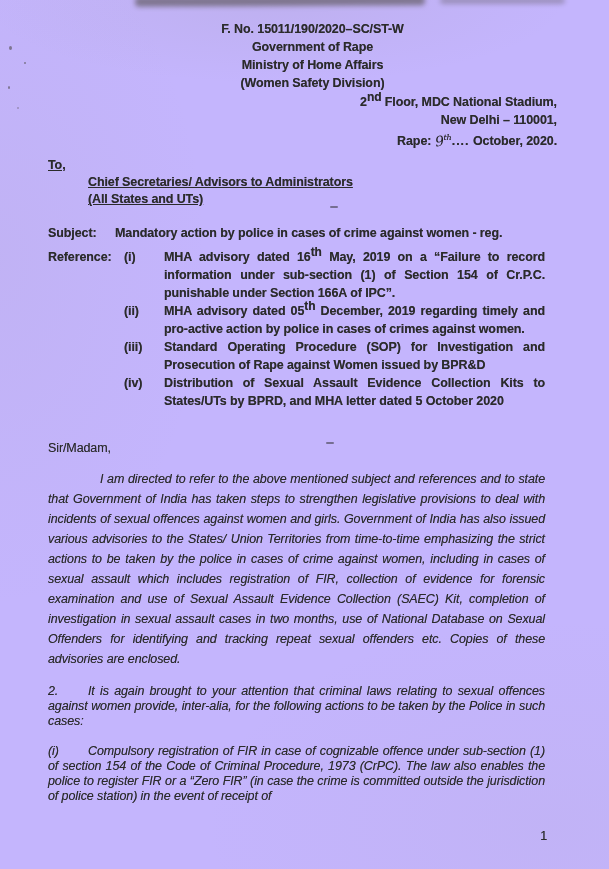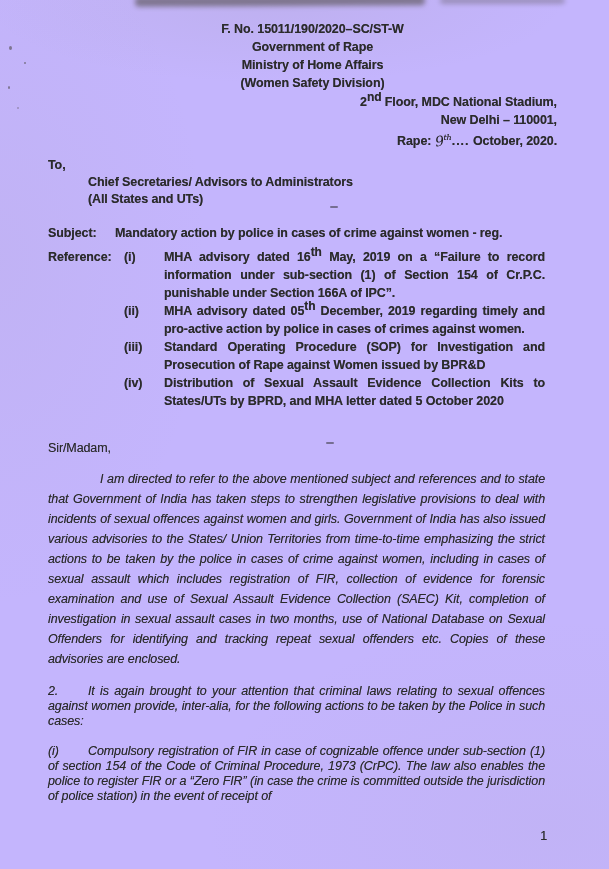--- a/index.html
+++ b/index.html
@@ -20,21 +20,21 @@
   .content { position:relative; padding:20px 64px 0 48px; }
 
   .letterhead { text-align:center; font-weight:bold; line-height:18px; transform:translateX(16px); }
   .address-block { text-align:right; font-weight:bold; line-height:18px; margin-right:-12px; margin-top:1px; }
   .handwritten { font-family:"DejaVu Serif", serif; font-style:italic; font-weight:normal;
     display:inline-block; transform:rotate(-7deg); font-size:14px; position:relative; top:1px; color:#222; text-shadow:none; }
   .hand-sup { font-family:"DejaVu Serif", serif; font-style:italic; font-weight:normal;
     font-size:8px; vertical-align:super; color:#222; }
   .dots { letter-spacing:1px; font-weight:bold; }
 
-  .to-block { font-weight:bold; line-height:17px; margin-top:7px; }
+  .to-block { font-weight:bold; line-height:17px; margin-top:7px;text-decoration:underline; }
   .to-indent { padding-left:40px; }
 
   .subject-row { display:flex; margin-top:15px; font-weight:bold; line-height:21px; white-space:nowrap; }
   .subject-label { width:67px; flex:none; }
 
   .ref-grid { display:grid; grid-template-columns:76px 40px 1fr; margin-top:4px;
     font-weight:bold; line-height:18px; }
   .ref-text { text-align:justify; }
 
   .salutation { margin-top:29px; line-height:18px; }

